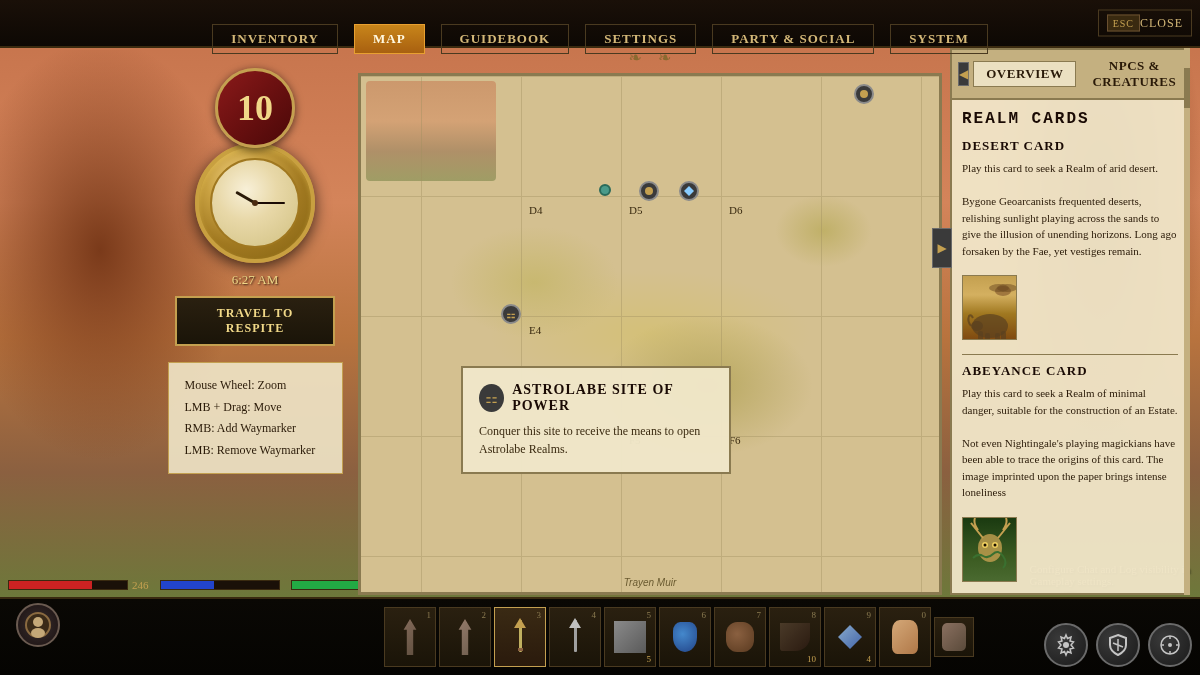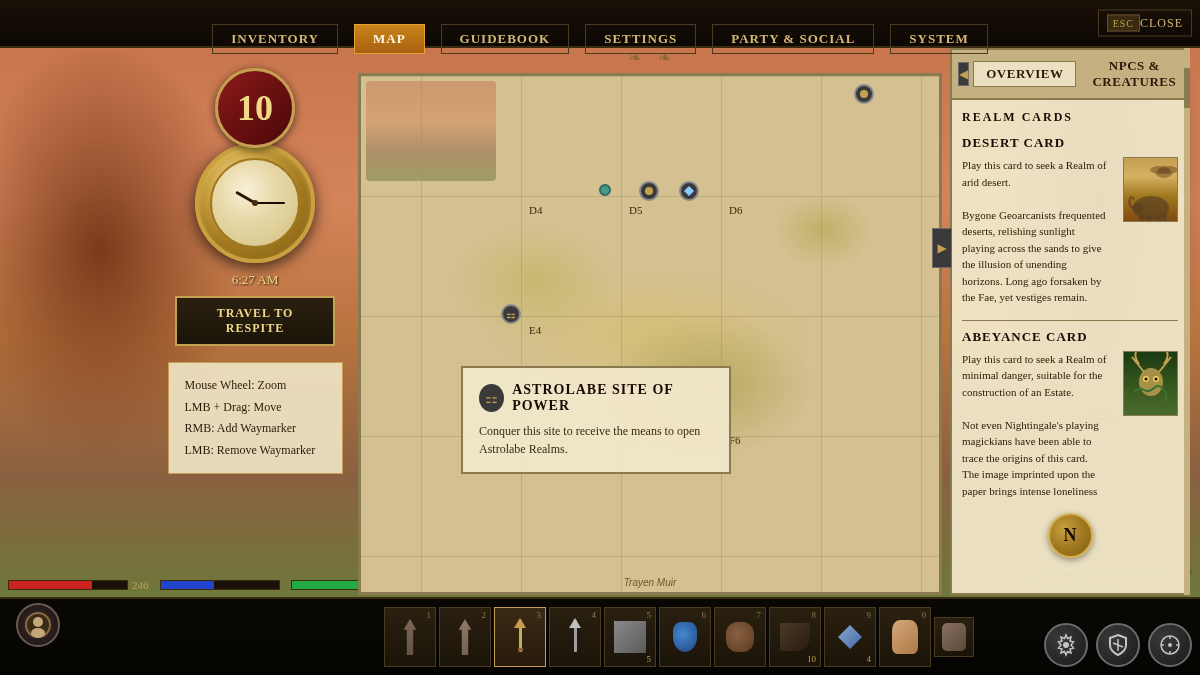--- a/index.html
+++ b/index.html
@@ -413,44 +413,45 @@
     .right-panel-content {
       flex: 1;
       overflow-y: auto;
       padding: 10px;
     }
     .right-panel-content::-webkit-scrollbar { width: 6px; }
     .right-panel-content::-webkit-scrollbar-track { background: #e0d0a0; }
     .right-panel-content::-webkit-scrollbar-thumb { background: #8a7a50; }
 
     .realm-cards-title {
-      font-size: 12px;
+      font-size: 16px;
       font-weight: bold;
       color: #1a0a04;
       letter-spacing: 2px;
       text-transform: uppercase;
       margin-bottom: 10px;
-      font-family: Liberation Serif, serif;
+      font-family: Liberation Mono, monospace;
     }
     .card-section {
       margin-bottom: 14px;
     }
     .card-name {
       font-size: 13px;
       font-weight: bold;
       color: #1a0a04;
       letter-spacing: 1px;
       text-transform: uppercase;
       margin-bottom: 6px;
       font-family: 'Georgia', serif;
     }
     .card-body {
       display: flex;
       gap: 16px;
       align-items: flex-start;
+      flex-direction: column;
     }
     .card-text {
       flex: 1;
       font-size: 11px;
       color: #2a1a08;
       line-height: 1.5;
       font-family: 'Georgia', serif;
     }
     .card-img {
       width: 55px;

